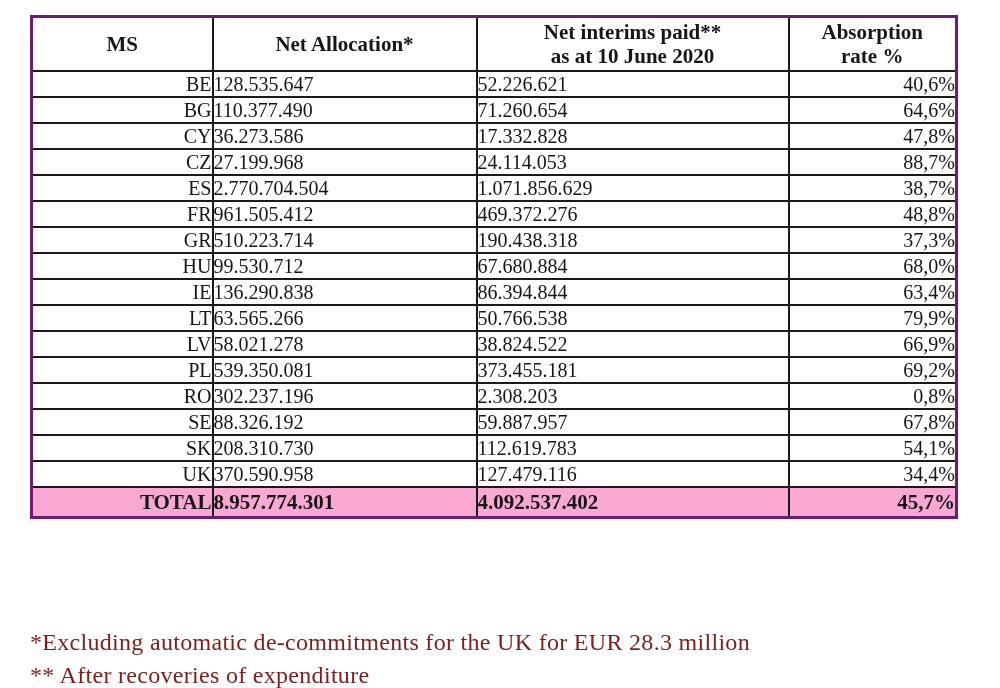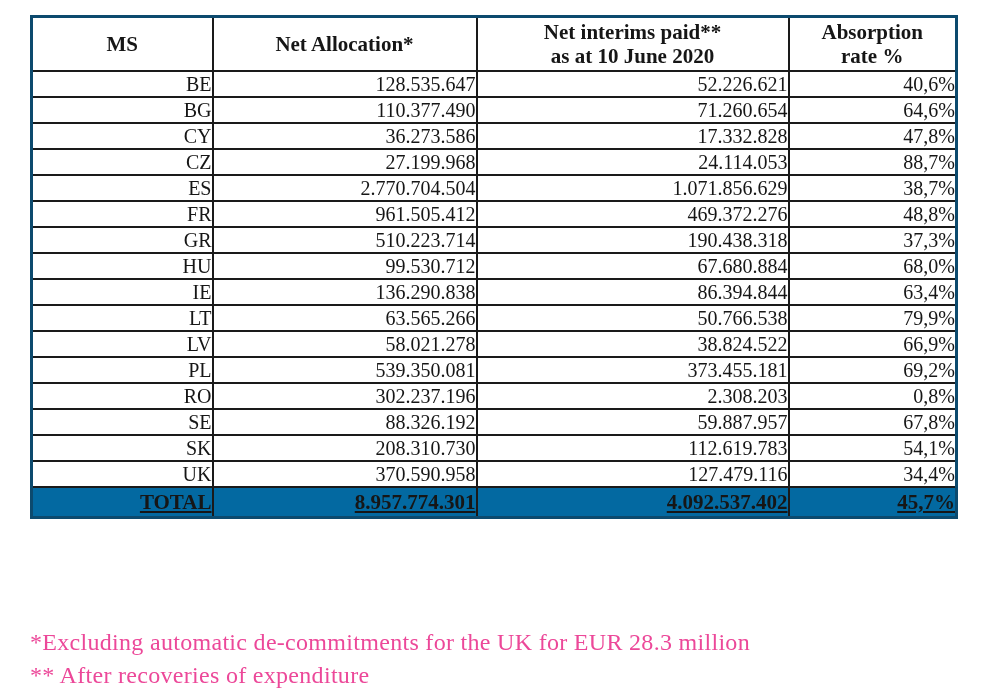--- a/index.html
+++ b/index.html
@@ -17,21 +17,21 @@
     width: 1000px;
     height: 688px;
   }
   table.ms-table {
     position: absolute;
     left: 30px;
     top: 15px;
     width: 928px;
     border-collapse: collapse;
     table-layout: fixed;
-    border: 3px solid #0c4a6e;
+    border: 3px solid #701a75;
   }
   table.ms-table th,
   table.ms-table td {
     border: 2px solid #1a1a1a;
     padding: 0;
     overflow: hidden;
     white-space: nowrap;
   }
   col.c-ms  { width: 181px; }
   col.c-na  { width: 264px; }
@@ -47,40 +47,40 @@
     vertical-align: middle;
     background: #ffffff;
   }
   tbody td {
     height: 24px;
     font-size: 20px;
     line-height: 24px;
     vertical-align: middle;
   }
   td.cell-ms { text-align: right; }
-  td.cell-num { text-align: right; padding-right: 14px; }
+  td.cell-num { padding-right: 14px; }
   td.cell-pct { text-align: right; }
 
   tr.total-row td {
     font-weight: bold;
     height: 28px;
     font-size: 21px;
   }
   .footnotes {
     position: absolute;
     left: 30px;
     top: 630px;
     width: 940px;
   }
   .footnote {
     font-size: 24px;
     line-height: 25px;
     margin: 0 0 8px 0;
     letter-spacing: 0.3px;
-    color: #ec4899;
+    color: #7f1d1d;
   }
 </style>
 </head>
 <body>
 
 <div class="page">
 
   <table class="ms-table">
     <colgroup>
       <col class="c-ms">
@@ -198,21 +198,21 @@
     <td class="cell-pct">54,1%</td>
   </tr>
         <tr>
     <td class="cell-ms">UK</td>
     <td class="cell-num">370.590.958</td>
     <td class="cell-num">127.479.116</td>
     <td class="cell-pct">34,4%</td>
   </tr>
       </tbody>
     <tfoot>
-      <tr class="total-row" style="background: #0369a1; text-decoration: underline;">
+      <tr class="total-row" style="background: #f9a8d4;">
         <td class="cell-ms">TOTAL</td>
         <td class="cell-num">8.957.774.301</td>
         <td class="cell-num">4.092.537.402</td>
         <td class="cell-pct">45,7%</td>
       </tr>
     </tfoot>
   </table>
 
   <div class="footnotes">
     <p class="footnote">*Excluding automatic de-commitments for the UK for EUR 28.3 million</p>

